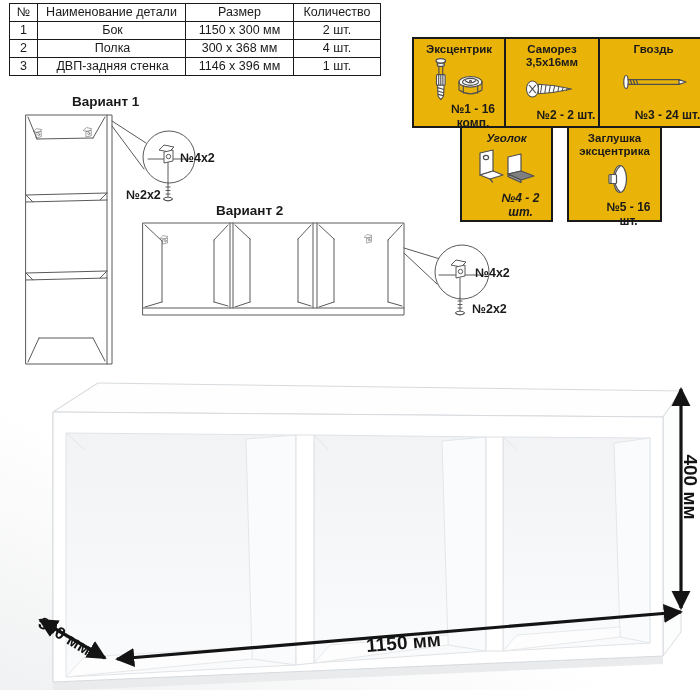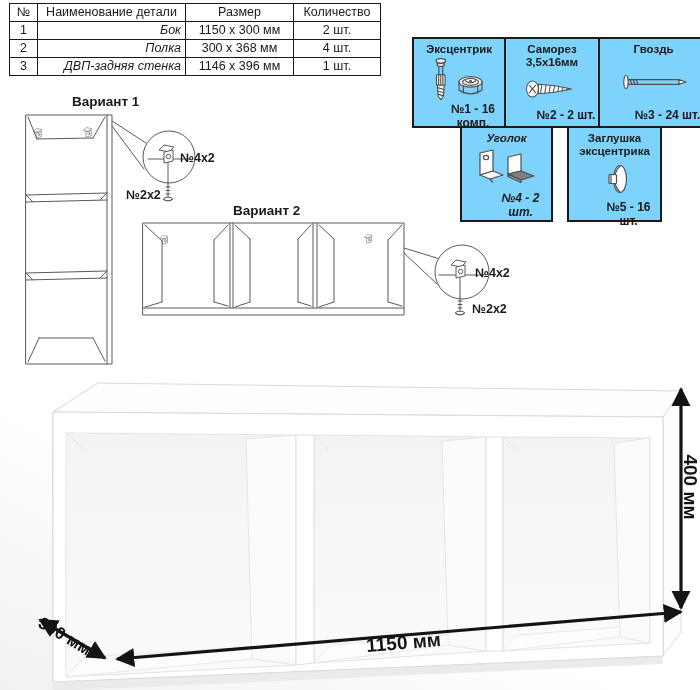--- a/index.html
+++ b/index.html
@@ -5,24 +5,24 @@
   html,body{margin:0;padding:0;}
   body{width:700px;height:690px;background:#ffffff;position:relative;overflow:hidden;
        font-family:"Liberation Sans", sans-serif;color:#1a1a1a;}
   .abs{position:absolute;}
 
   
   table.parts{position:absolute;left:9px;top:3px;border-collapse:collapse;table-layout:fixed;}
   table.parts th, table.parts td{
     border:1.5px solid #1a1a1a;font-size:12.5px;font-weight:normal;
     height:17px;padding:0 4px;text-align:center;white-space:nowrap;line-height:1.1;}
-  table.parts td.name{text-align:right;padding-left:6px;font-style:italic;}
+  table.parts td.name{text-align:center;padding-left:6px;}
 
   
-  .hw-cell{position:absolute;border:2px solid #1a1a1a;background:#7dd3fc;
+  .hw-cell{position:absolute;border:2px solid #1a1a1a;background:#eab308;
            display:flex;flex-direction:column;align-items:center;box-sizing:border-box;}
   .hw-title{font-size:11.5px;font-weight:bold;text-align:center;line-height:1.15;margin-top:4px;}
   .hw-count{font-size:12px;font-weight:bold;text-align:center;margin-bottom:4px;margin-left:28px;}
   .hw-icon{flex:1;display:flex;align-items:center;justify-content:center;}
 
   .variant-title{position:absolute;font-size:13.5px;font-weight:bold;}
 
   svg text.callout{font-family:"Liberation Sans",sans-serif;font-size:12.5px;font-weight:bold;fill:#1a1a1a;}
   svg text.dim{font-family:"Liberation Sans",sans-serif;font-weight:bold;fill:#141414;}
   .la{stroke:#5a5a5a;stroke-width:1;fill:none;stroke-linecap:round;stroke-linejoin:round;}
@@ -184,21 +184,21 @@
     <text class="callout" x="160" y="50">№4x2</text>
     <g transform="translate(148,72)">
       <path class="la" d="M0,0 V13 M-2,3 H2 M-2,6.5 H2 M-2,10 H2"></path>
       <ellipse class="laf" cx="0" cy="15" rx="4.5" ry="1.8"></ellipse>
       <path class="la" d="M-4.5,15 Q0,19 4.5,15"></path>
     </g>
     <text class="callout" x="106" y="87">№2x2</text>
   </g>
 </svg>
 
-<div class="variant-title" style="left:233px;top:203px;text-align:right;">Вариант 2</div>
+<div class="variant-title" style="left:216px;top:203px;text-align:right;">Вариант 2</div>
 <svg class="abs" style="left:138px;top:218px;" width="382" height="140" viewBox="0 0 382 140">
   <g>
     <rect class="la" x="5" y="5" width="261" height="92"></rect>
     <path class="la" d="M5,90 H266"></path>
     <path class="la" d="M92,5 V90 M95,5 V90 M175,5 V90 M179,5 V90"></path>
 
     <path class="la" d="M7,7 L24,23 M90,7 L76,22 M24,23 V84 M76,22 V84 M24,84 L7,89 M76,84 L90,88"></path>
 
     <path class="la" d="M97,7 L112,21 M173,7 L160,21 M112,21 V84 M160,21 V84 M112,84 L97,89 M160,84 L173,88"></path>
 

